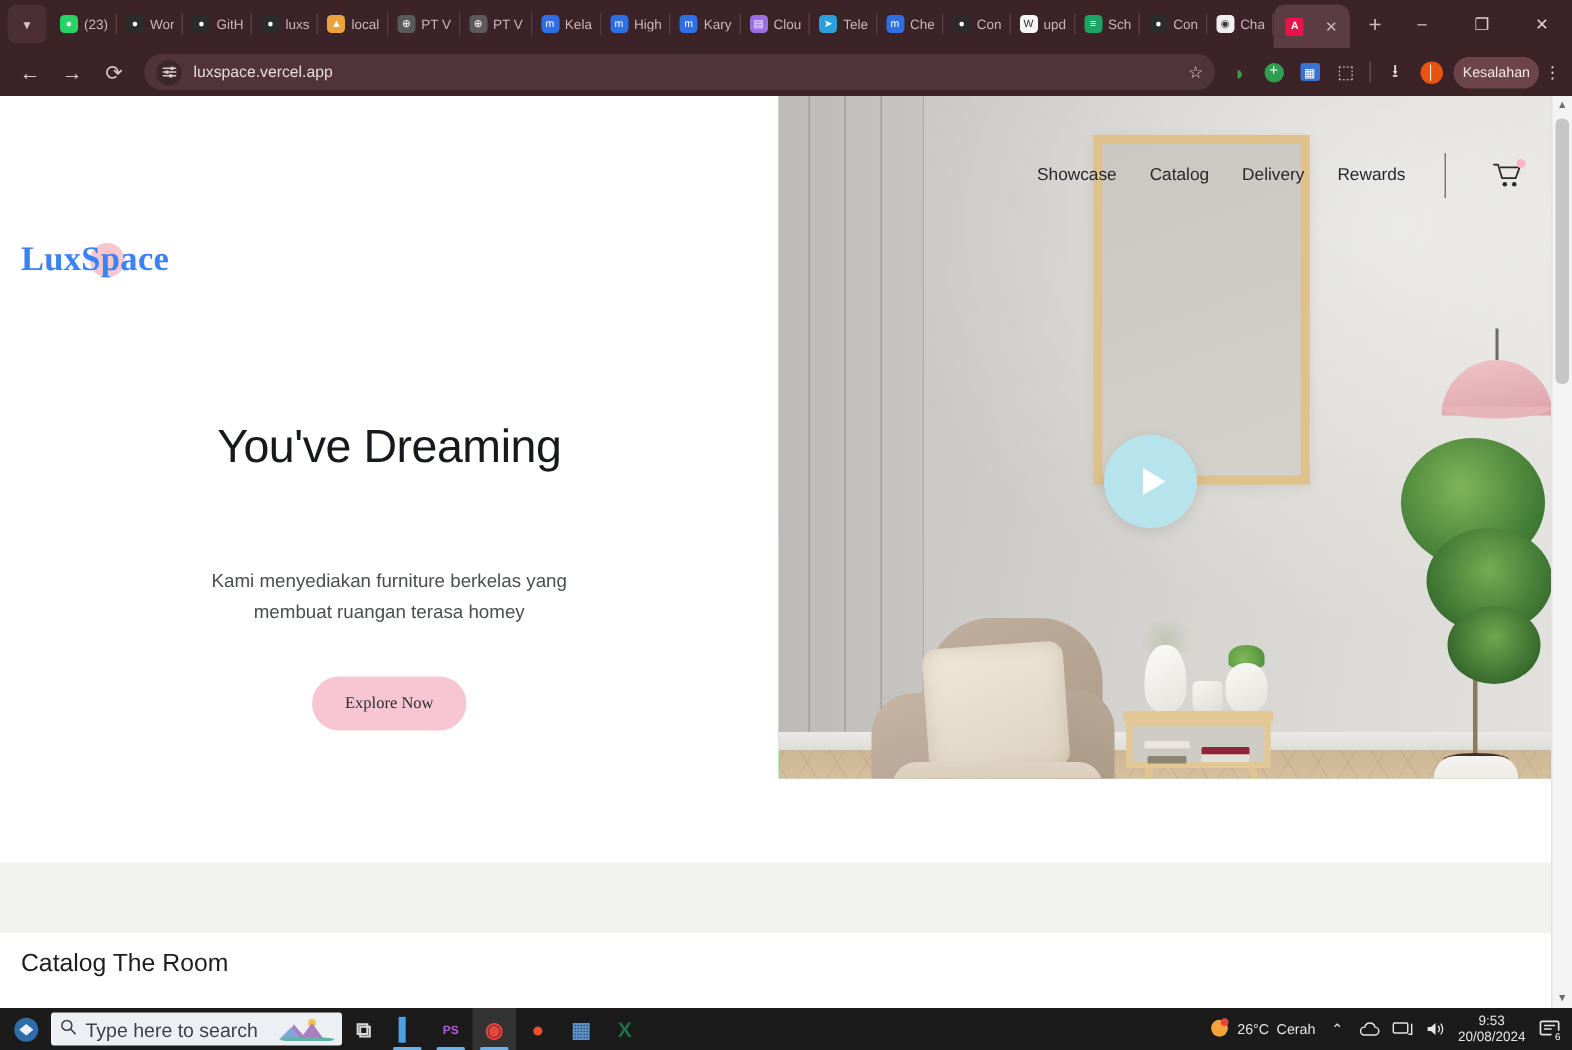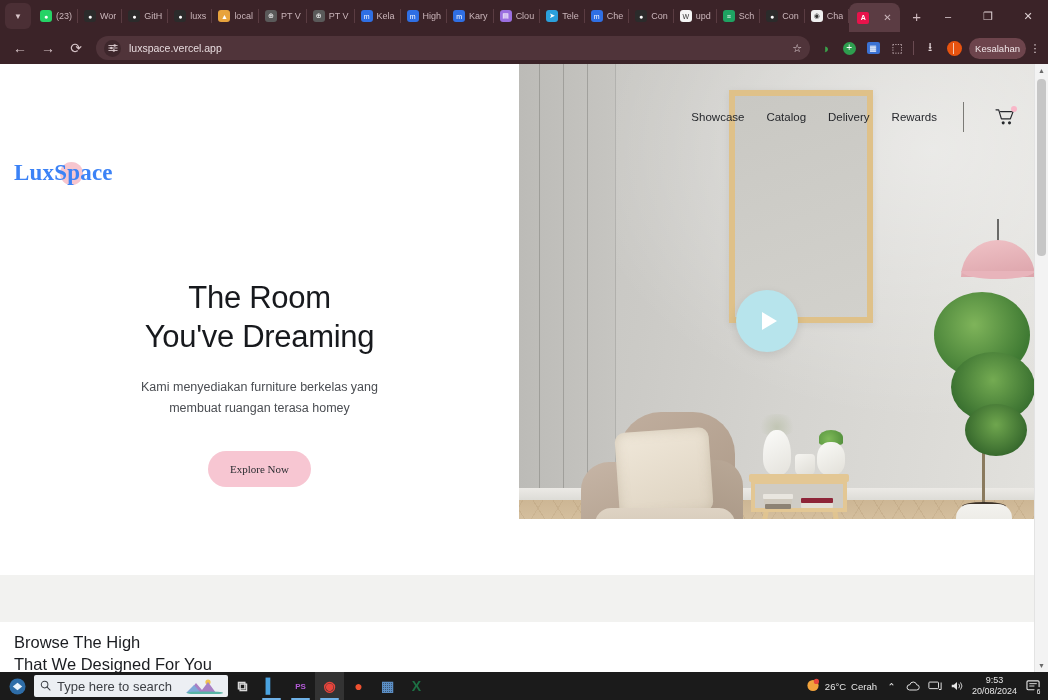--- a/index.html
+++ b/index.html
@@ -346,21 +346,20 @@
 
   <div class="viewport">
 
     <div class="hero-left">
       <div class="logo">
         <span class="dot"></span>
         <span class="txt">Lux</span><span class="txt">Space</span>
       </div>
 
       <div class="hero-title">
-        <div>The Room</div>
         <div>You've Dreaming</div>
       </div>
 
       <div class="hero-sub">
         <div>Kami menyediakan furniture berkelas yang</div>
         <div>membuat ruangan terasa homey</div>
       </div>
 
       <button class="explore-btn">Explore Now</button>
     </div>
@@ -441,22 +440,21 @@
             <circle cx="16" cy="16.5" r="1.7" fill="#26282c"></circle>
           </svg>
           <span class="cart-badge"></span>
         </span>
       </nav>
     </div>
 
     <div class="page-bottom">
       <div class="page-bottom-strip"></div>
       <div class="browse">
-        <div>Browse The High</div>
-        <div>That We Designed For You</div>
+        <div>Catalog The Room</div>
       </div>
     </div>
 
     <div class="scrollbar">
       <div class="sb-arrow">▲</div>
       <div class="sb-thumb"></div>
       <div class="sb-arrow bot">▼</div>
     </div>
   </div>
 

